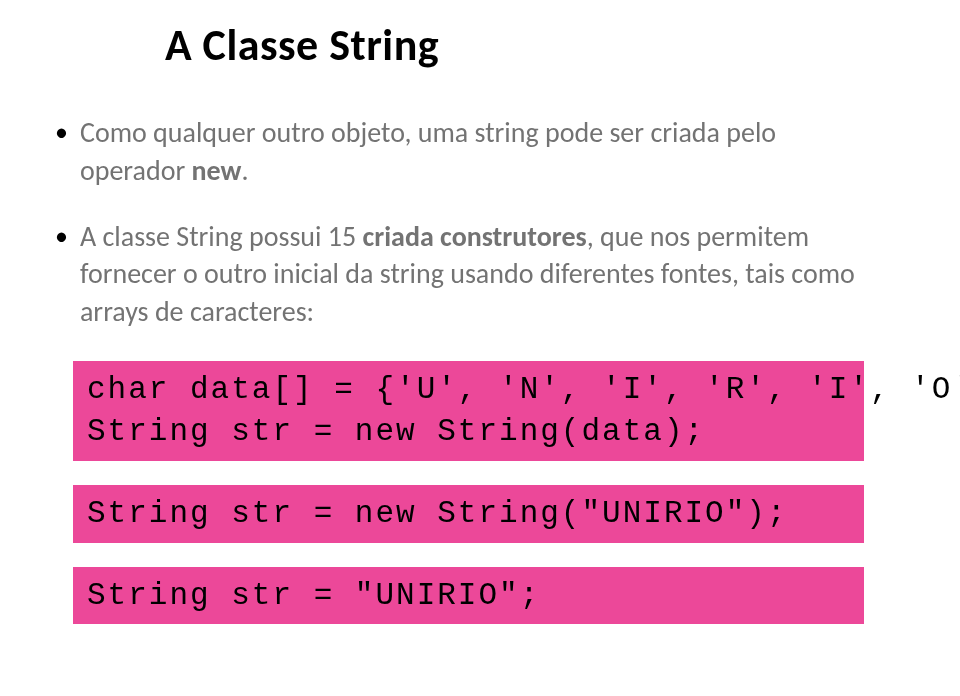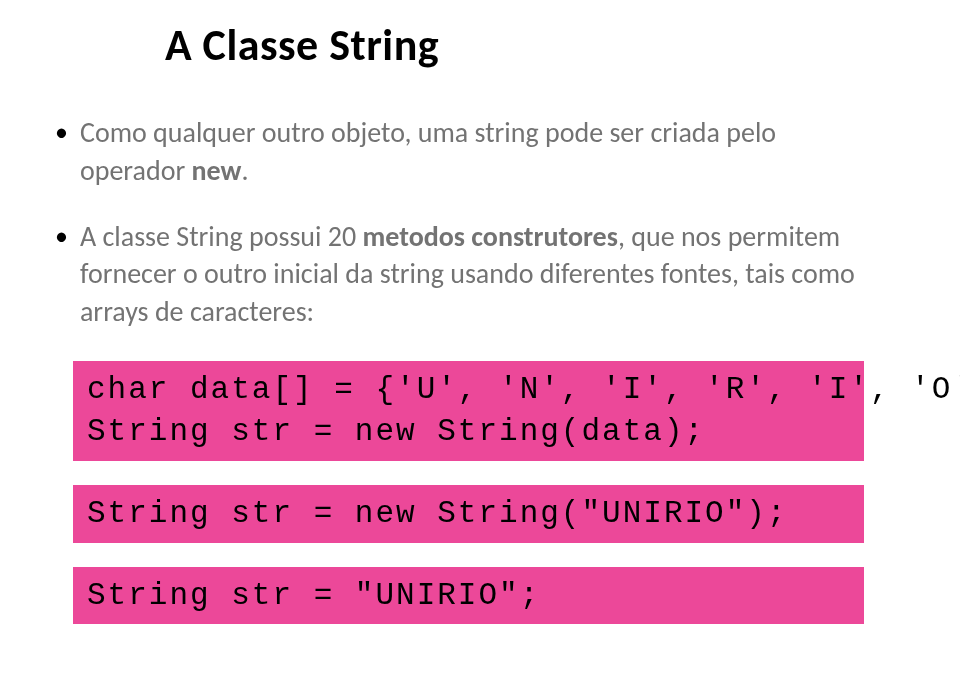--- a/index.html
+++ b/index.html
@@ -78,21 +78,21 @@
     <div class="bullet-item">
       <span class="bullet-point">•</span>
       <div class="bullet-text">
         <span>Como qualquer outro objeto, uma string pode ser criada pelo operador </span><span class="bold">new</span><span>.</span>
       </div>
     </div>
 
     <div class="bullet-item">
       <span class="bullet-point">•</span>
       <div class="bullet-text">
-        <span>A classe String possui 20 </span><span class="bold">metodos construtores</span><span>, que nos permitem fornecer o outro inicial da string usando diferentes fontes, tais como arrays de caracteres:</span>
+        <span>A classe String possui 15 </span><span class="bold">criada construtores</span><span>, que nos permitem fornecer o outro inicial da string usando diferentes fontes, tais como arrays de caracteres:</span>
       </div>
     </div>
   </div>
 
   <div class="code-block">char data[] = {'U', 'N', 'I', 'R', 'I', 'O'};
 String str = new String(data);</div>
   <div class="code-block code-block-2">String str = new String("UNIRIO");</div>
   <div class="code-block code-block-3">String str = "UNIRIO";</div>
 </div>
 

